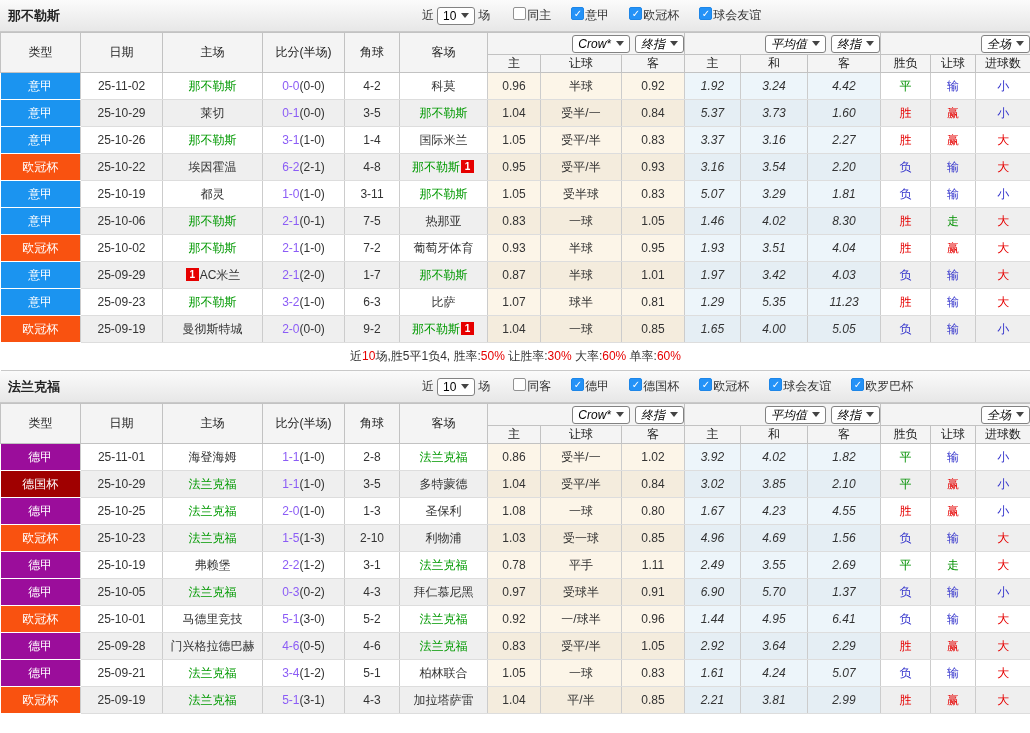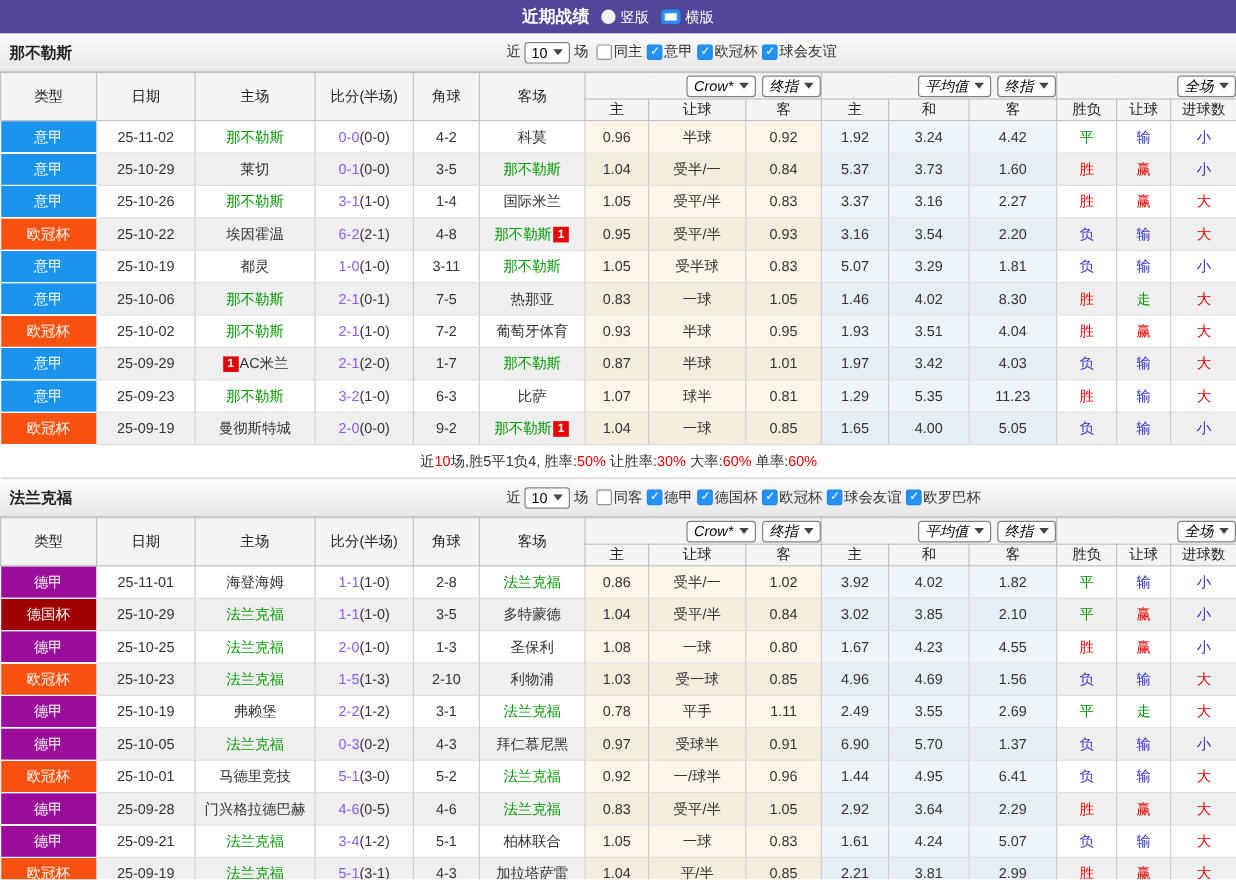--- a/index.html
+++ b/index.html
@@ -7,66 +7,55 @@
   
   .topbar{height:28px;background:#52469b;color:#fff;display:flex;align-items:center;justify-content:center;gap:10px;}
   .topbar .title{font-weight:bold;font-size:14px;}
   .radiowrap{display:inline-flex;align-items:center;gap:4px;font-size:12px;cursor:default;}
   .radio{width:12px;height:12px;border-radius:50%;background:#f2f2f2;box-sizing:border-box;display:inline-block;}
   .radio.sel{background:#fff;border:3px solid #2b8cf0;}
   
   .sec-head{height:31px;background:linear-gradient(#fbfbfb,#e7e7e7);border-bottom:1px solid #c9c9c9;position:relative;display:flex;align-items:center;}
   .team{font-weight:bold;font-size:13px;margin-left:8px;color:#222;}
   .filter{position:absolute;left:422px;top:0;height:100%;display:flex;align-items:center;gap:3px;color:#333;white-space:nowrap;}
-  .cbwrap{display:inline-flex;align-items:center;gap:1px;margin-left:4px;}
+  .cbwrap{display:inline-flex;gap:1px;margin-left:20px;}
   .cb{width:13px;height:13px;border:1px solid #919191;border-radius:2px;background:#fff;display:inline-block;box-sizing:border-box;text-align:center;line-height:11px;font-size:10px;}
   .cb.on{background:#2492f7;border-color:#1d86e8;color:#fff;font-weight:bold;}
   
   .sel{display:inline-flex;align-items:center;gap:5px;background:#fff;border:1px solid #828282;border-radius:3px;padding:1px 5px;font-size:12px;color:#000;line-height:14px;}
   .caret{width:0;height:0;border-left:4px solid transparent;border-right:4px solid transparent;border-top:5px solid #444;display:inline-block;}
   
   table.grid{width:1030px;border-collapse:collapse;table-layout:fixed;font-size:12px;color:#333;}
   thead th{background:#f4f4f4;border:1px solid #c2c2c2;font-weight:normal;color:#222;padding:0;}
   tr.selrow th{height:19px;}
   tr.selrow th.selcell{padding:1px 0;}
   tr.lblrow th{height:15px;}
   .selgroup{display:flex;justify-content:flex-end;gap:5px;font-style:italic;}
   tbody td{text-align:center;height:26px;border-right:1px solid #ccc;border-bottom:1px solid #ddd;overflow:hidden;white-space:nowrap;padding:0;}
   tbody td:last-child{border-right:none;}
   tr.alt td{background:#efefef;}
   td.league{color:#fff;border-bottom:1px solid #fff;}
   td.crow{background:#fcf5e8;}
   tr.alt td.crow{background:#f4ecdd;}
-  td.avg{background:#edf5fa;}
+  td.avg{background:#edf5fa;font-style:italic;}
   tr.alt td.avg{background:#e5eef4;}
   .team-green{color:#009900;}
   .ft{color:#8b5cf6;}
   .ht{color:#333;}
   .card{display:inline-block;min-width:9px;height:13px;line-height:13px;background:#e60000;color:#fff;font-size:10px;font-weight:bold;padding:0 2px;margin:0 1px;vertical-align:1px;}
   .c-red{color:#e60000;}
   .c-green{color:#029102;}
   .c-blue{color:#3333cc;}
   tfoot td.summary{height:25px;text-align:center;border-top:1px solid #ddd;border-bottom:1px solid #c9c9c9;background:#fff;color:#333;}
   tfoot td.summary .red{color:#e60000;}
 </style>
 </head>
 <body>
 
 <div class="page">
-  <div class="topbar" style="background: rgb(82, 70, 155);">
-    <span class="title">近期战绩</span>
-    <span class="radiowrap">
-      <span class="radio"></span>
-      <span>竖版</span>
-    </span>
-    <span class="radiowrap">
-      <span class="radio sel"></span>
-      <span>横版</span>
-    </span>
-  </div>
   <div id="sections">
   <div class="section">
     <div class="sec-head">
       <span class="team">那不勒斯</span>
       <span class="filter">
         <span>近</span>
         <span class="sel">
           <span>10</span>
           <span class="caret"></span>
         </span>

